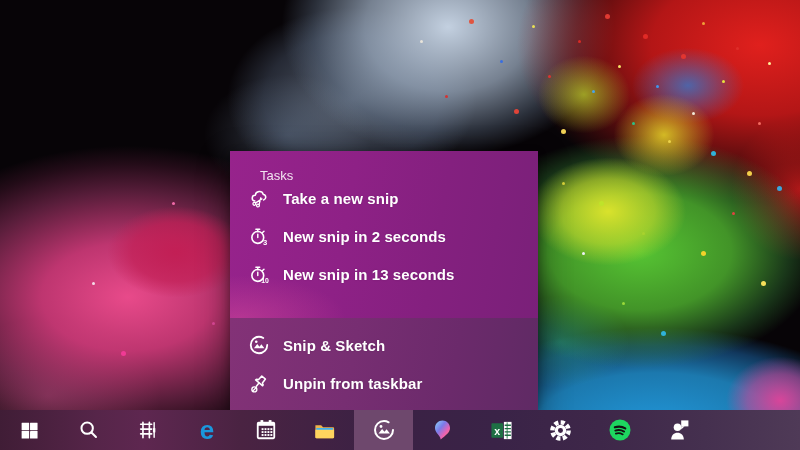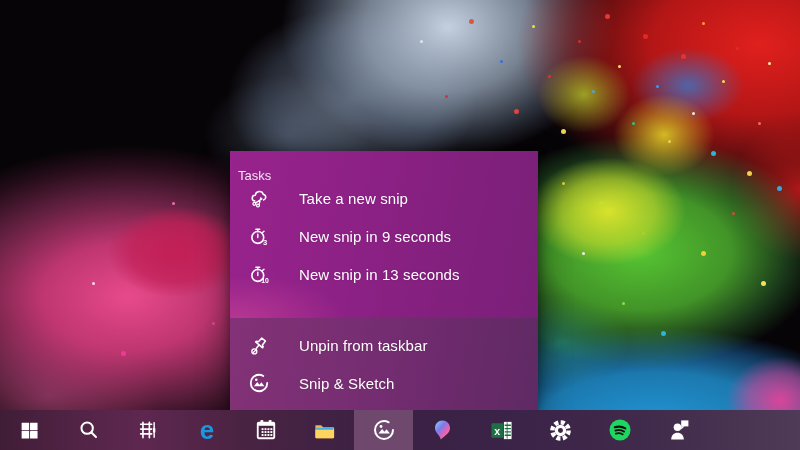--- a/index.html
+++ b/index.html
@@ -47,26 +47,26 @@
   .jumplist{position:absolute;left:230px;top:151px;width:308px;height:259px;
     color:var(--menu_text,#fff);
     box-shadow:0 10px 30px rgba(0,0,0,.45), 0 2px 8px rgba(0,0,0,.3);}
   .jl-top{height:167px;
     background:
       radial-gradient(46% 34% at 3% 100%, rgba(235,85,160,.38) 0%, transparent 75%),
       linear-gradient(100deg, var(--menu_top_left,#97238c) 0%, #8e2186 38%, #84207f 66%, var(--menu_top_right,#7a2079) 100%);}
   .jl-bottom{height:92px;
     background:linear-gradient(100deg, var(--menu_lower_left,#833277) 0%, #772e72 40%, #6b2a6b 72%, var(--menu_lower_right,#5f2a64) 100%);
     padding-top:8px;box-sizing:border-box;}
-  .jl-header{margin:0;padding:16px 0 0 8px;height:28px;line-height:18px;
+  .jl-header{margin:0;padding:16px 0 0 30px;height:28px;line-height:18px;
     font-size:13px;color:rgba(255,255,255,.88);font-weight:400;box-sizing:border-box;}
   .jl-item{height:38px;display:flex;align-items:center;padding-left:18px;cursor:default;}
   .jl-ico{width:22px;height:22px;display:flex;align-items:center;justify-content:center;flex:0 0 22px;}
-  .jl-label{margin-left:29px;font-size:15px;letter-spacing:.1px;
-    text-shadow:0 0 2px rgba(0,0,0,.15);white-space:nowrap;}
+  .jl-label{margin-left:13px;font-size:15px;letter-spacing:.1px;
+    text-shadow:0 0 2px rgba(0,0,0,.15);white-space:nowrap;font-weight:bold;}
 
   
   .taskbar{position:absolute;left:0;bottom:0;width:800px;height:40px;display:flex;
     background:linear-gradient(90deg,
       var(--taskbar_left,#401d36) 0%, #562549 12%, #5e2750 18%, #4a2342 30%,
       var(--taskbar_mid,#3a2144) 48%, #3a2347 62%, #3e2749 75%, #45304f 88%,
       var(--taskbar_right,#4f3a57) 100%);}
   .tb-btn{width:59px;height:40px;display:flex;align-items:center;justify-content:center;flex:0 0 59px;}
   .tb-btn.active{background:var(--taskbar_highlight,#6e486d);}
   svg{display:block;}
@@ -95,59 +95,59 @@
       </div>
 
       <div class="jl-item">
         <span class="jl-ico">
           <svg width="21" height="21" viewBox="0 0 22 22" fill="none" stroke="#fff" stroke-width="1.7" stroke-linecap="round">
             <circle cx="9.2" cy="12" r="6.2"></circle>
             <path d="M9.2 4.2V5.9M7.2 3.4h4M14.2 6.9l1.5-1.5M9.2 12V8.6" stroke-width="1.5"></path>
             <text x="16.8" y="20" text-anchor="middle" font-size="8" font-weight="bold" fill="#fff" stroke="none" font-family="Liberation Sans, sans-serif">3</text>
           </svg>
         </span>
-        <span class="jl-label">New snip in 9 seconds</span>
+        <span class="jl-label">New snip in 2 seconds</span>
       </div>
 
       <div class="jl-item">
         <span class="jl-ico">
           <svg width="21" height="21" viewBox="0 0 22 22" fill="none" stroke="#fff" stroke-width="1.7" stroke-linecap="round">
             <circle cx="9.2" cy="12" r="6.2"></circle>
             <path d="M9.2 4.2V5.9M7.2 3.4h4M14.2 6.9l1.5-1.5M9.2 12V8.6" stroke-width="1.5"></path>
             <text x="16.8" y="20" text-anchor="middle" font-size="7.2" font-weight="bold" fill="#fff" stroke="none" font-family="Liberation Sans, sans-serif">10</text>
           </svg>
         </span>
         <span class="jl-label">New snip in 13 seconds</span>
       </div>
     </div>
 
     <div class="jl-bottom">
+      <div class="jl-item">
+        <span class="jl-ico">
+          <svg width="22" height="22" viewBox="0 0 24 24" fill="none">
+            <circle cx="12" cy="12" r="9" stroke="#fff" stroke-width="2" stroke-dasharray="47 9.5" stroke-linecap="round"></circle>
+            <path d="M6.5 15.5l3.6-4.6 2.4 2.9 2.1-2.6 3.3 4.3z" fill="#fff"></path>
+            <circle cx="9" cy="8.5" r="1.4" fill="#fff"></circle>
+          </svg>
+        </span>
+        <span class="jl-label">Snip &amp; Sketch</span>
+      </div>
+
       <div class="jl-item">
         <span class="jl-ico">
           <svg width="21" height="21" viewBox="0 0 22 22" fill="none" stroke="#fff" stroke-width="1.6" stroke-linecap="round" stroke-linejoin="round">
             <g transform="rotate(40 12 9)">
               <path d="M9.3 3.6h5l.2 5.2c1.3.4 2.1 1.2 2.1 2.1H7c0-.9.8-1.7 2.1-2.1z"></path>
               <path d="M11.8 11.2v4.2"></path>
             </g>
             <circle cx="5.6" cy="17.2" r="2.6" stroke-width="1.4"></circle>
             <path d="M3.9 19 7.3 15.5" stroke-width="1.4"></path>
           </svg>
         </span>
         <span class="jl-label">Unpin from taskbar</span>
-      </div>
-
-      <div class="jl-item">
-        <span class="jl-ico">
-          <svg width="22" height="22" viewBox="0 0 24 24" fill="none">
-            <circle cx="12" cy="12" r="9" stroke="#fff" stroke-width="2" stroke-dasharray="47 9.5" stroke-linecap="round"></circle>
-            <path d="M6.5 15.5l3.6-4.6 2.4 2.9 2.1-2.6 3.3 4.3z" fill="#fff"></path>
-            <circle cx="9" cy="8.5" r="1.4" fill="#fff"></circle>
-          </svg>
-        </span>
-        <span class="jl-label">Snip &amp; Sketch</span>
       </div>
     </div>
   </div>
 
   <div class="taskbar">
 
     <div class="tb-btn">
       <span>
         <svg width="21" height="21" viewBox="0 0 24 24" fill="#fff">
           <rect x="3" y="3" width="8.6" height="8.6" rx=".4"></rect>

